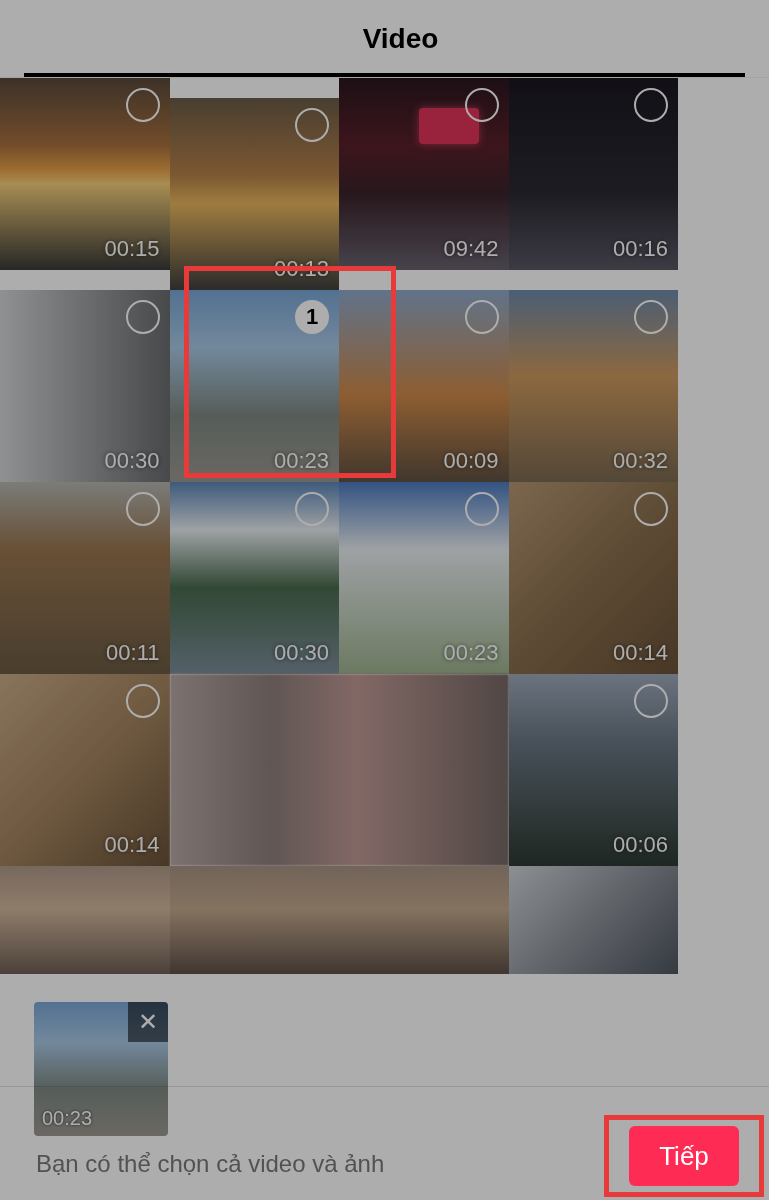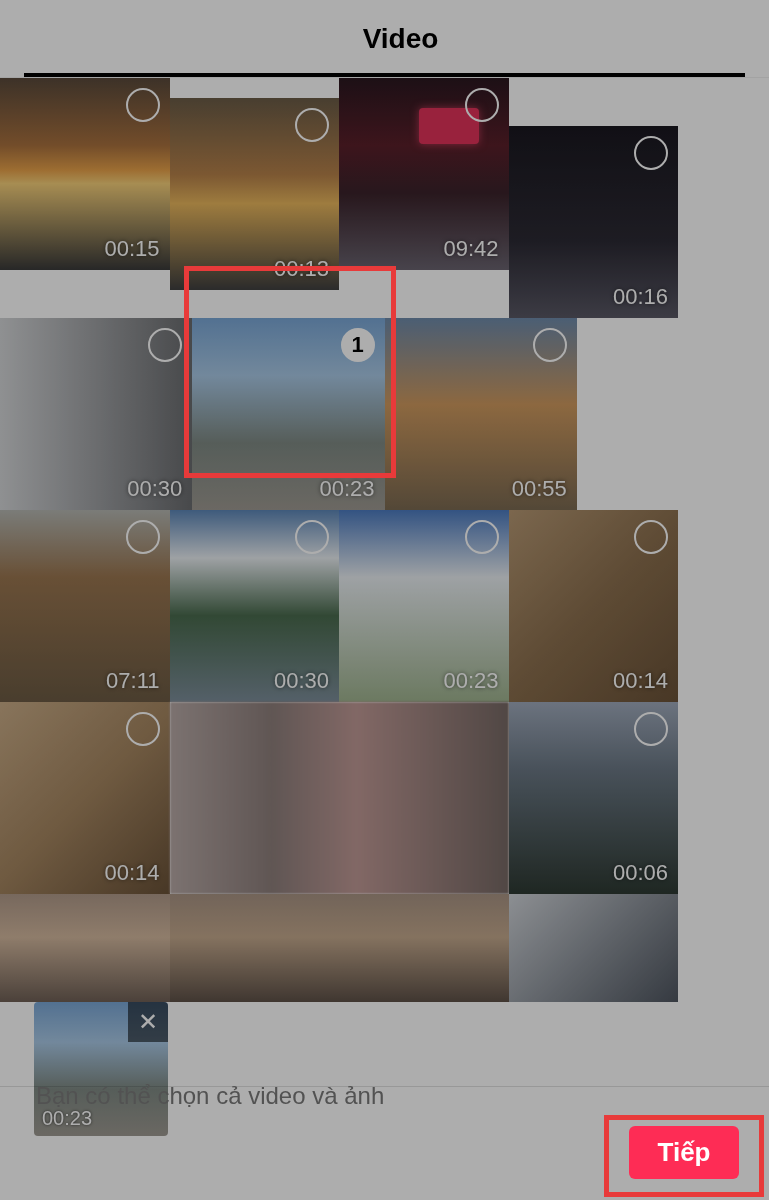--- a/index.html
+++ b/index.html
@@ -18,26 +18,26 @@
   .cell .sel { position: absolute; top: 10px; right: 10px; width: 34px; height: 34px; border-radius: 50%; border: 2.5px solid #fff; background: transparent; }
   .cell .sel.filled { background:#fff; color:#000; display:flex; align-items:center; justify-content:center; font-size:22px; font-weight:600; border-color:#fff; }
   .highlight-1 { position:absolute; z-index:60; border:5px solid #e83a3a; pointer-events:none; }
   .highlight-next { position:absolute; z-index:60; border:5px solid #e83a3a; pointer-events:none; }
   .row5 .cell { height: 108px; }
   .footer-sep { position:absolute; left:0; right:0; height:1px; background: rgba(0,0,0,0.12); }
   .tray { position:absolute; left:34px; width:134px; height:134px; background-size:cover; background-position:center; border-radius:4px; }
   .tray .x { position:absolute; top:0; right:0; width:40px; height:40px; background: rgba(0,0,0,0.55); color:#fff; display:flex; align-items:center; justify-content:center; font-size:24px; border-top-right-radius:4px; cursor:pointer;}
   .tray .tdur { position:absolute; left:8px; bottom:6px; color:#fff; font-size:20px; text-shadow:0 0 3px rgba(0,0,0,0.7);}
   .hint { position:absolute; left:36px; color:#7a7a7a; font-size:24px; }
-  .next-btn { position:absolute; right:30px; width:110px; height:53px; background:#fe2c55; color:#fff; border:none; border-radius:6px; font-size:26px; font-weight:700; cursor:pointer; z-index:55;}
+  .next-btn { position:absolute; right:30px; width:110px; height:60px; background:#fe2c55; color:#fff; border:none; border-radius:6px; font-size:26px; font-weight:400; cursor:pointer; z-index:55;}
   
   .bg-sunset1 { background: linear-gradient(180deg,#5a4a3c 0%, #a9713e 35%, #e8a24a 48%, #f6d07a 55%, #3a3a3a 100%); }
   .bg-sunset2 { background: linear-gradient(180deg,#6b5c48 0%, #b7824a 40%, #e9b75d 55%, #404040 100%); margin-top: 20px; }
   .bg-night  { background: linear-gradient(180deg,#2b1820 0%, #5a1f2a 35%, #3b232b 60%, #6a6470 100%); }
-  .bg-night2 { background: linear-gradient(180deg,#1a1820 0%, #2c2a34 60%, #595865 100%); margin-top: 48px; }
+  .bg-night2 { background: linear-gradient(180deg,#1a1820 0%, #2c2a34 60%, #595865 100%); }
   .bg-bus    { background: linear-gradient(90deg,#d3d5d7 0%, #a9abae 40%, #6a6c6f 100%); }
   .bg-road   { background: linear-gradient(180deg,#7aa7d6 0%, #a9c9e6 30%, #7f8a84 65%, #9e9a92 100%); }
   .bg-cloud1 { background: linear-gradient(180deg,#8faacb 0%, #d08a4a 55%, #5f5143 100%); }
   .bg-cloud2 { background: linear-gradient(180deg,#6f8bab 0%, #cf9a5f 45%, #7b6a52 100%); }
   .bg-market { background: linear-gradient(180deg,#b5b7b2 0%, #9a7650 35%, #6c5b44 100%); }
   .bg-river  { background: linear-gradient(180deg,#5c86b7 0%, #e9eef2 25%, #4a6b4e 55%, #7d8e9b 100%); }
   .bg-sky    { background: linear-gradient(180deg,#4c7bc0 0%, #e9eef2 35%, #9fb38f 100%); }
   .bg-dog    { background: linear-gradient(135deg,#b69873 0%, #8b6f4e 50%, #6a5238 100%); }
   .bg-dog2   { background: linear-gradient(135deg,#c9ac87 0%, #a48560 50%, #6a5238 100%); }
   .bg-blur   { background: linear-gradient(90deg,#b7a9a6 0%, #8e7f7c 30%, #c09a96 55%, #776965 100%); filter: blur(1px);}
@@ -78,29 +78,33 @@
       </div>
       <div class="row">
         <div class="cell bg-bus">
           <div class="sel"></div>
           <div class="dur">00:30</div>
         </div>
         <div class="cell bg-road">
           <div class="sel filled">1</div>
           <div class="dur">00:23</div>
         </div>
+        <div class="cell bg-cloud1">
+          <div class="sel"></div>
+          <div class="dur">00:09</div>
+        </div>
         <div class="cell bg-cloud2">
           <div class="sel"></div>
-          <div class="dur">00:55</div>
+          <div class="dur">00:32</div>
         </div>
       </div>
       <div class="row">
         <div class="cell bg-market">
           <div class="sel"></div>
-          <div class="dur">07:11</div>
+          <div class="dur">00:11</div>
         </div>
         <div class="cell bg-river">
           <div class="sel"></div>
           <div class="dur">00:30</div>
         </div>
         <div class="cell bg-sky">
           <div class="sel"></div>
           <div class="dur">00:23</div>
         </div>
         <div class="cell bg-dog">
@@ -129,18 +133,18 @@
 
   <div class="highlight-1" style="top:266px; left:184px; width:212px; height:212px;"></div>
 
   <div class="tray bg-road" style="top:1002px;">
     <div class="x">✕</div>
     <div class="tdur">00:23</div>
   </div>
 
   <div class="footer-sep" style="top:1086px;"></div>
 
-  <div class="hint" style="top:1082px;">Bạn có thể chọn cả video và ảnh</div>
+  <div class="hint" style="top:1150px;">Bạn có thể chọn cả video và ảnh</div>
 
   <button class="next-btn" style="top:1126px;">Tiếp</button>
 
   <div class="highlight-next" style="top:1115px; left:604px; width:160px; height:82px;"></div>
 </div>
 
 </body></html>

